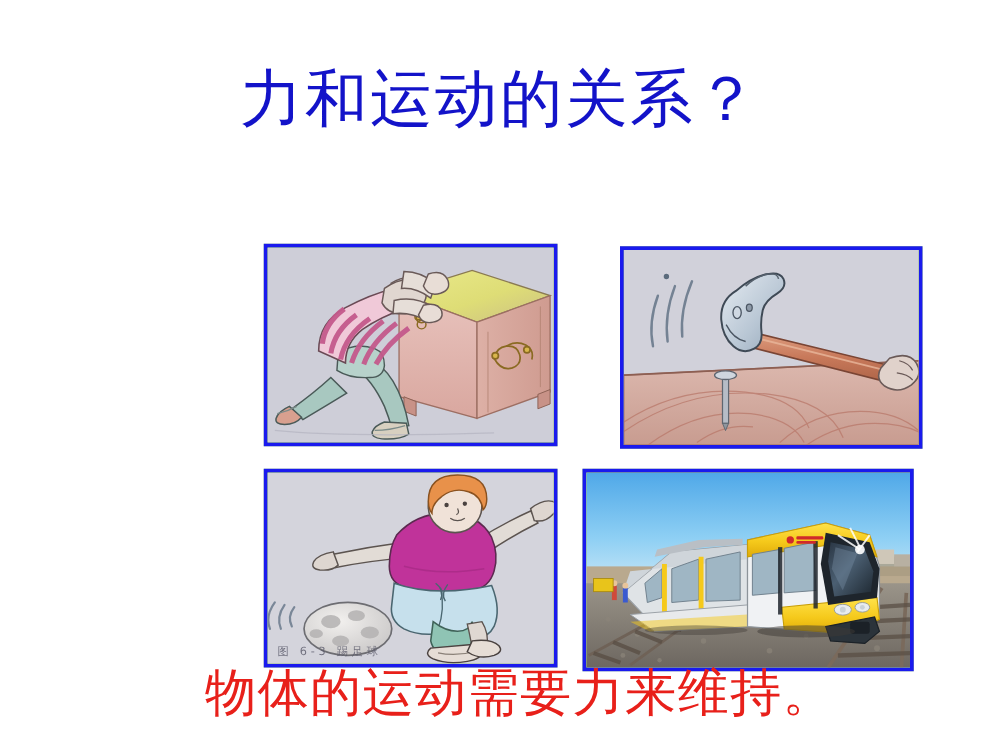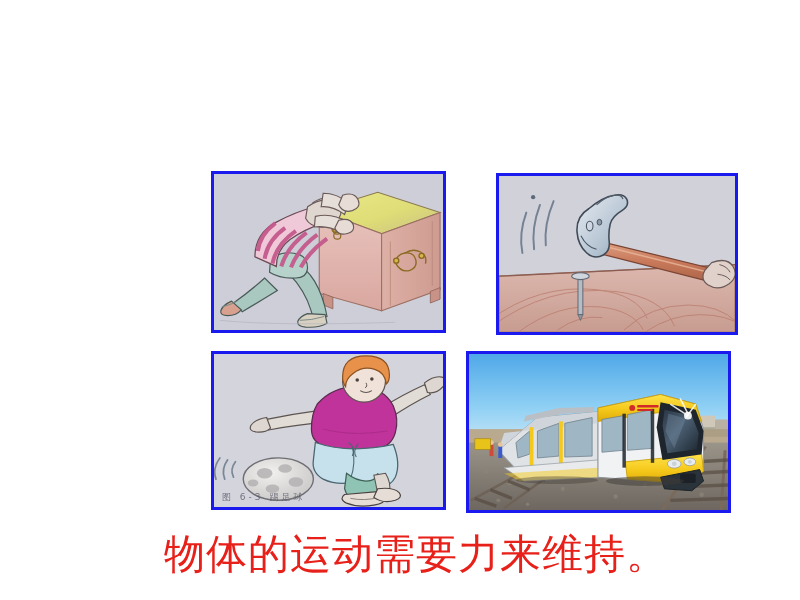--- a/index.html
+++ b/index.html
@@ -54,20 +54,21 @@
     margin-left: 16px;
   }
 
   
   .pic-frame {
     position: absolute;
     border: 3px solid #1a1aee;
     box-sizing: border-box;
     overflow: hidden;
     background: #bef264;
+    margin-top: 24px;
   }
   #pic-push   { left: 211px; top: 171px; width: 235px; height: 162px; }
   #pic-hammer { left: 496px; top: 173px; width: 242px; height: 162px; }
   #pic-kick   { left: 211px; top: 351px; width: 235px; height: 159px; }
   #pic-train  { left: 466px; top: 351px; width: 265px; height: 162px; }
 
   .scene {
     position: absolute;
     left: 0; top: 0;
     width: 100%;
@@ -86,20 +87,21 @@
     filter: blur(0.6px);
     opacity: .8;
     font-family: "DejaVu Sans", "Liberation Sans", sans-serif;
   }
 </style>
 </head>
 <body>
 
 <div id="slide">
 
+  <div id="title">力和运动的关系？</div>
 
   <div class="pic-frame" id="pic-push">
     <svg class="scene" viewBox="0 0 235 162" preserveAspectRatio="none">
       <defs>
         <linearGradient id="lidGrad" x1="0" y1="0" x2="1" y2="1">
           <stop offset="0%" stop-color="#e9e98a"></stop>
           <stop offset="55%" stop-color="#dedd76"></stop>
           <stop offset="100%" stop-color="#cbbf85"></stop>
         </linearGradient>
         <linearGradient id="boxFront" x1="0" y1="0" x2="0" y2="1">

